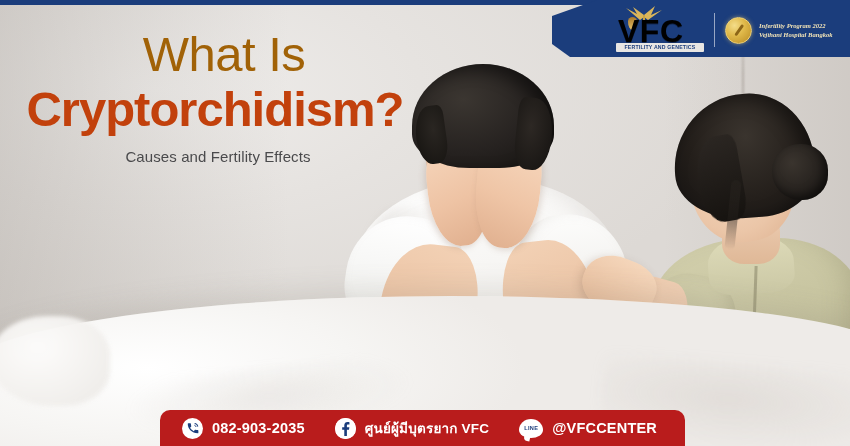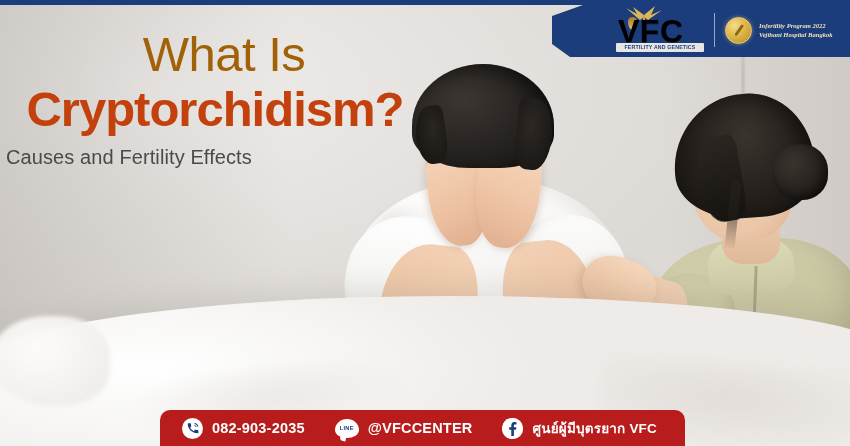--- a/index.html
+++ b/index.html
@@ -282,22 +282,22 @@
   .h-line1{
     font-size:49px;font-weight:400;color:#a16207;letter-spacing:-.5px;
     text-align:center;line-height:60px;
     padding-left:18px;
   }
   .h-line2{
     font-size:49px;font-weight:600;color:#c2410c;letter-spacing:-1px;
     text-align:center;line-height:62px;margin-top:-6px;
   }
   .h-line3{
-    font-size:20px;font-weight:400;color:#4a4a4c;letter-spacing:.1px;
-    line-height:30px;margin-top:2px;padding-left:6px;
+    font-size:15px;font-weight:400;color:#4a4a4c;letter-spacing:.1px;
+    text-align:center;line-height:30px;margin-top:2px;padding-left:6px;
   }
 
   
   .contact-bar{
     position:absolute;left:160px;top:410px;width:525px;height:36px;
     background:#b91c1c;
     border-radius:10px 10px 0 0;
     display:flex;align-items:center;
     padding:0 22px;box-sizing:border-box;gap:0;
   }
@@ -417,31 +417,31 @@
         <svg width="14" height="14" viewBox="0 0 24 24">
           <path d="M6.6 10.8c1.4 2.8 3.8 5.1 6.6 6.6l2.2-2.2c.3-.3.7-.4 1.1-.2 1.2.4 2.4.6 3.7.6.6 0 1 .4 1 1V20c0 .6-.4 1-1 1C10.2 21 3 13.8 3 4.9c0-.6.4-1 1-1h3.4c.6 0 1 .4 1 1 0 1.3.2 2.6.6 3.7.1.4 0 .8-.2 1.1l-2.2 2.1z" fill="#1b3d7c"></path>
           <path d="M15.5 4.2a6.6 6.6 0 0 1 4.6 4.6" stroke="#1b3d7c" stroke-width="1.8" fill="none" stroke-linecap="round"></path>
           <path d="M15 7.4a3.3 3.3 0 0 1 2.2 2.2" stroke="#1b3d7c" stroke-width="1.6" fill="none" stroke-linecap="round"></path>
         </svg>
       </span>
       <span class="ci-label">082-903-2035</span>
     </div>
 
     <div class="contact-item">
-      <span class="ico-line">
-        <span class="line-txt">LINE</span>
-      </span>
-      <span class="ci-label">@VFCCENTER</span>
-    </div>
-
-    <div class="contact-item">
       <span class="ico">
         <svg width="21" height="21" viewBox="0 0 24 24">
           <circle cx="12" cy="12" r="12" fill="#fff"></circle>
           <path d="M13.6 20.4v-7.1h2.4l.4-2.8h-2.8V8.7c0-.8.2-1.4 1.4-1.4h1.5V4.8c-.3 0-1.2-.1-2.2-.1-2.2 0-3.7 1.3-3.7 3.8v2.1H8.2v2.8h2.4v7.1h3z" fill="#1b3d7c"></path>
         </svg>
       </span>
       <span class="ci-label thai">ศูนย์ผู้มีบุตรยาก VFC</span>
     </div>
 
+    <div class="contact-item">
+      <span class="ico-line">
+        <span class="line-txt">LINE</span>
+      </span>
+      <span class="ci-label">@VFCCENTER</span>
+    </div>
+
   </div>
 
 </div>
 
 </body></html>

